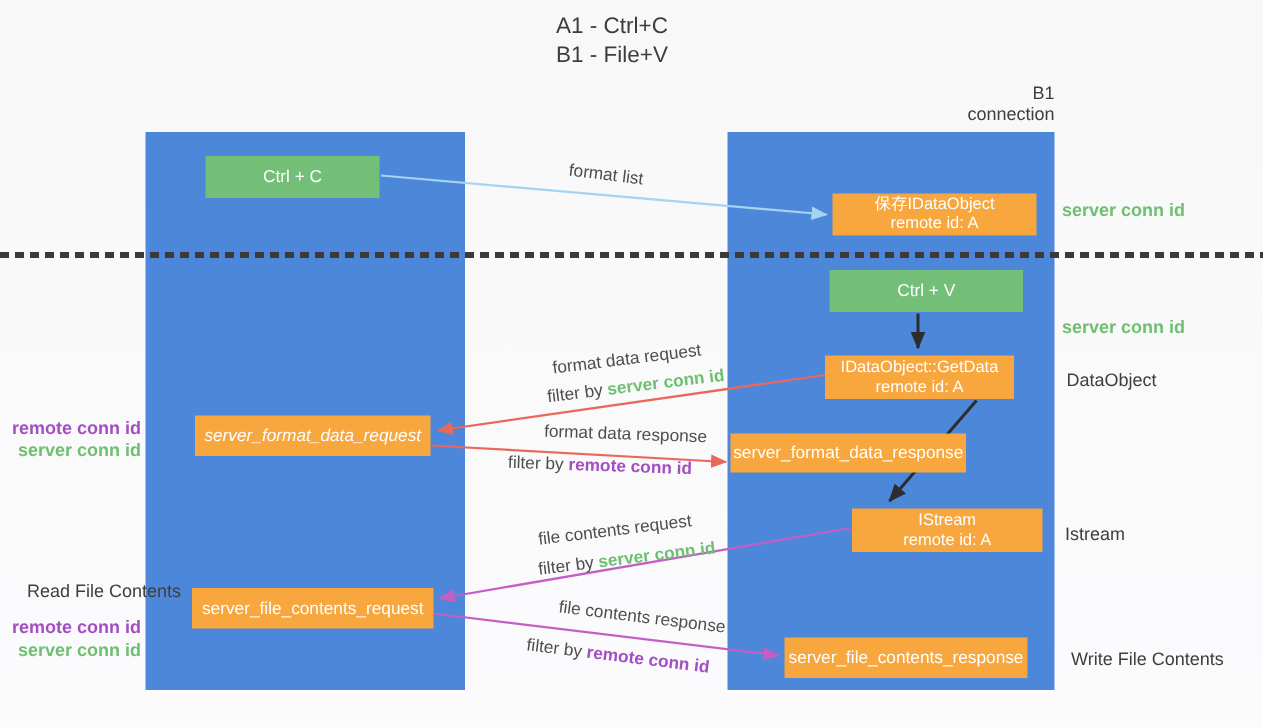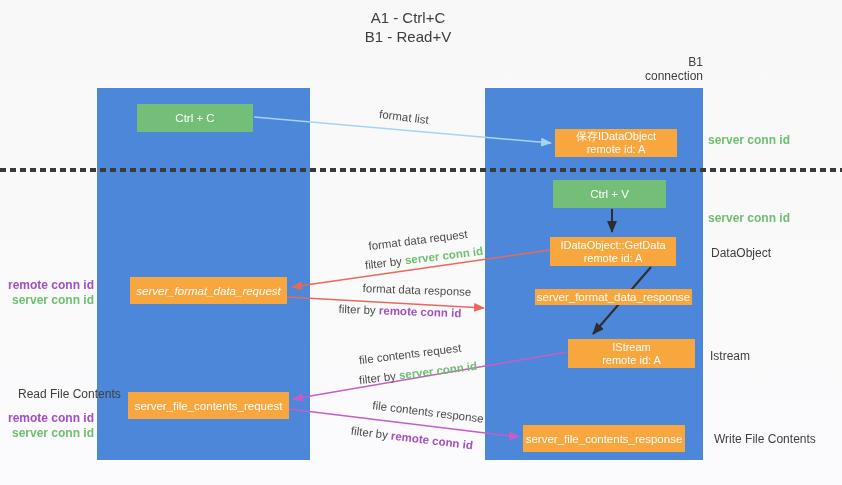--- a/index.html
+++ b/index.html
@@ -48,21 +48,21 @@
   .fgreen{color:var(--text-green);font-weight:bold;}
   .fpurple{color:var(--text-purple);font-weight:bold;}
 </style>
 </head>
 <body>
 
 <div class="stage">
 
   <div class="title">
     <div>A1 - Ctrl+C</div>
-    <div>B1 - Read+V</div>
+    <div>B1 - File+V</div>
   </div>
 
   <div class="lane-header a1">
     <div>A1</div>
     <div>remote</div>
   </div>
   <div class="lane-header b1">
     <div>B1</div>
     <div>connection</div>
   </div>
@@ -91,35 +91,35 @@
     <line x1="612" y1="209" x2="612" y2="232" stroke="#2d2d2d" stroke-width="2" marker-end="url(#m-black)"></line>
     <line x1="651" y1="267" x2="593" y2="334" stroke="#2d2d2d" stroke-width="2" marker-end="url(#m-black)"></line>
     <line x1="550" y1="250" x2="292" y2="287" stroke="#e8695c" stroke-width="1.5" marker-end="url(#m-red)"></line>
     <line x1="287" y1="297" x2="484" y2="308" stroke="#e8695c" stroke-width="1.5" marker-end="url(#m-red)"></line>
     <line x1="567" y1="352" x2="293" y2="399" stroke="#c45ec6" stroke-width="1.5" marker-end="url(#m-mag)"></line>
     <line x1="289" y1="409" x2="519" y2="437" stroke="#c45ec6" stroke-width="1.5" marker-end="url(#m-mag)"></line>
   </svg>
 
   <div class="node green single" style="left:137px;top:104px;width:116px;height:28px;">Ctrl + C</div>
 
-  <div class="node orange" style="left:555px;top:129px;width:122px;height:28px;">
+  <div class="node orange" style="left:555px;top:129px;width:136px;height:28px;">
     <span class="l1">保存IDataObject</span>
     <span class="l2">remote id: A</span>
   </div>
 
-  <div class="node green single" style="left:553px;top:180px;width:113px;height:28px;">Ctrl + V</div>
+  <div class="node green single" style="left:553px;top:180px;width:129px;height:28px;">Ctrl + V</div>
 
   <div class="node orange" style="left:550px;top:237px;width:126px;height:29px;">
     <span class="l1">IDataObject::GetData</span>
     <span class="l2">remote id: A</span>
   </div>
 
   <div class="node orange single" style="left:130px;top:277px;width:157px;height:27px;font-style:italic;">server_format_data_request</div>
 
-  <div class="node orange single" style="left:487px;top:289px;width:157px;height:16px;margin-left:48px;">server_format_data_response</div>
+  <div class="node orange single" style="left:487px;top:289px;width:157px;height:26px;">server_format_data_response</div>
 
   <div class="node orange" style="left:568px;top:339px;width:127px;height:29px;">
     <span class="l1">IStream</span>
     <span class="l2">remote id: A</span>
   </div>
 
   <div class="node orange single" style="left:128px;top:392px;width:161px;height:27px;">server_file_contents_request</div>
 
   <div class="node orange single" style="left:523px;top:425px;width:162px;height:27px;">server_file_contents_response</div>
 

